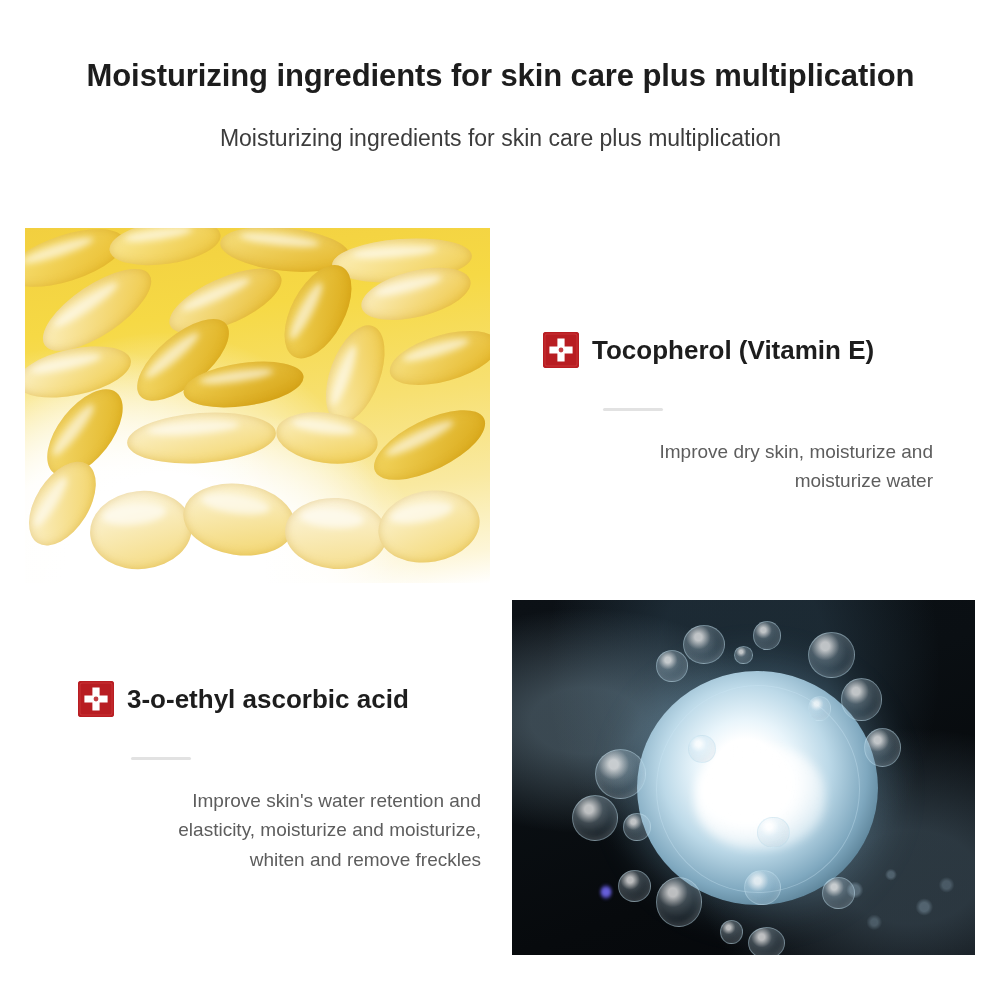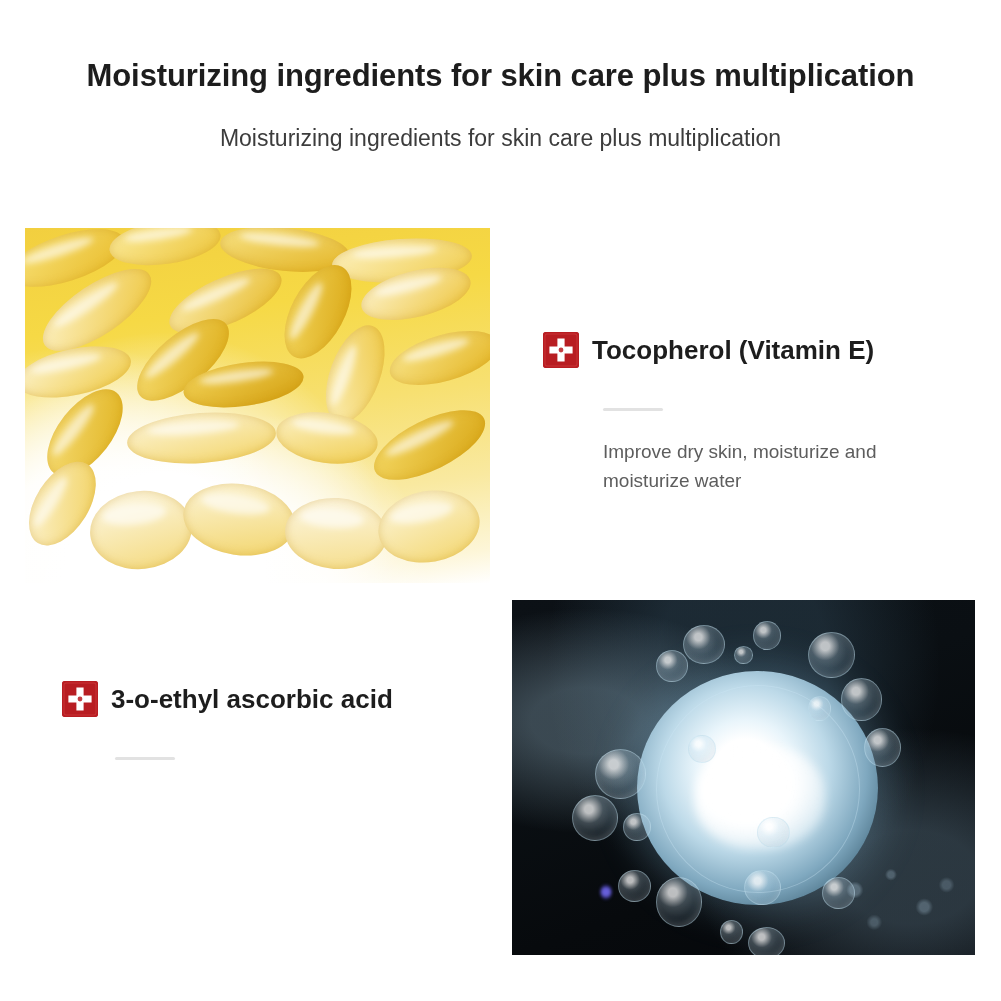--- a/index.html
+++ b/index.html
@@ -144,21 +144,21 @@
     background:
       radial-gradient(circle at 20% 40%, rgba(185,215,235,0.30) 0 4%, rgba(0,0,0,0) 7%),
       radial-gradient(circle at 46% 22%, rgba(185,215,235,0.26) 0 3%, rgba(0,0,0,0) 6%),
       radial-gradient(circle at 70% 60%, rgba(185,215,235,0.28) 0 4%, rgba(0,0,0,0) 8%),
       radial-gradient(circle at 34% 78%, rgba(185,215,235,0.24) 0 3%, rgba(0,0,0,0) 7%),
       radial-gradient(circle at 86% 34%, rgba(185,215,235,0.22) 0 3%, rgba(0,0,0,0) 6%);
     filter:blur(0.6px);
   }
 
   
-  .feature { position:absolute; }
+  .feature { position:absolute;text-align:right; }
   .feature-head {
     display:flex;
     align-items:center;
     gap:13px;
   }
   .badge-icon {
     flex:0 0 auto;
     width:36px; height:36px;
     border-radius:3px;
     background:#b81d22;
@@ -182,21 +182,21 @@
   .feature-desc {
     font-size:19px;
     line-height:1.55;
     color:#5d5d5d;
   }
 
   #feature-tocopherol { left:543px; top:332px; }
   #feature-tocopherol .feature-rule { margin:40px 0 0 60px; }
   #feature-tocopherol .feature-desc { margin:26px 0 0 60px; width:330px; }
 
-  #feature-ascorbic { left:62px; top:681px; }
+  #feature-ascorbic { left:78px; top:681px; }
   #feature-ascorbic .feature-rule { margin:40px 0 0 53px; }
   #feature-ascorbic .feature-desc { margin:26px 0 0 53px; width:350px; }
 </style>
 </head>
 <body>
 
 <div id="page">
 
   <div class="page-title">Moisturizing ingredients for skin care plus multiplication</div>
 
@@ -250,20 +250,21 @@
         <svg viewBox="0 0 36 36" aria-hidden="true">
           <rect x="0" y="0" width="36" height="36" rx="3" fill="#b81d22"></rect>
           <rect x="2" y="2" width="32" height="32" rx="2" fill="none" stroke="#d94a4a" stroke-width="1" opacity="0.5"></rect>
           <path d="M14.4 6.4 h7.2 v8 h8 v7.2 h-8 v8 h-7.2 v-8 h-8 v-7.2 h8 z" fill="#ffffff"></path>
           <circle cx="18" cy="18" r="2.4" fill="#b81d22" opacity="0.85"></circle>
         </svg>
       </span>
       <span class="feature-title">3-o-ethyl ascorbic acid</span>
     </div>
     <div class="feature-rule"></div>
+    <div class="feature-desc">Improve skin's water retention and elasticity, moisturize and moisturize, whiten and remove freckles</div>
   </div>
 
   <div class="photo photo-bubble">
     <div class="bub-bg"></div>
     <div class="sphere"></div>
     <div class="bub" style="left:37%; top:7%;  width:9%;  height:11%;"></div>
     <div class="bub" style="left:52%; top:6%;  width:6%;  height:8%;"></div>
     <div class="bub" style="left:31%; top:14%; width:7%;  height:9%;"></div>
     <div class="bub" style="left:48%; top:13%; width:4%;  height:5%;"></div>
     <div class="bub" style="left:64%; top:9%;  width:10%; height:13%;"></div>

